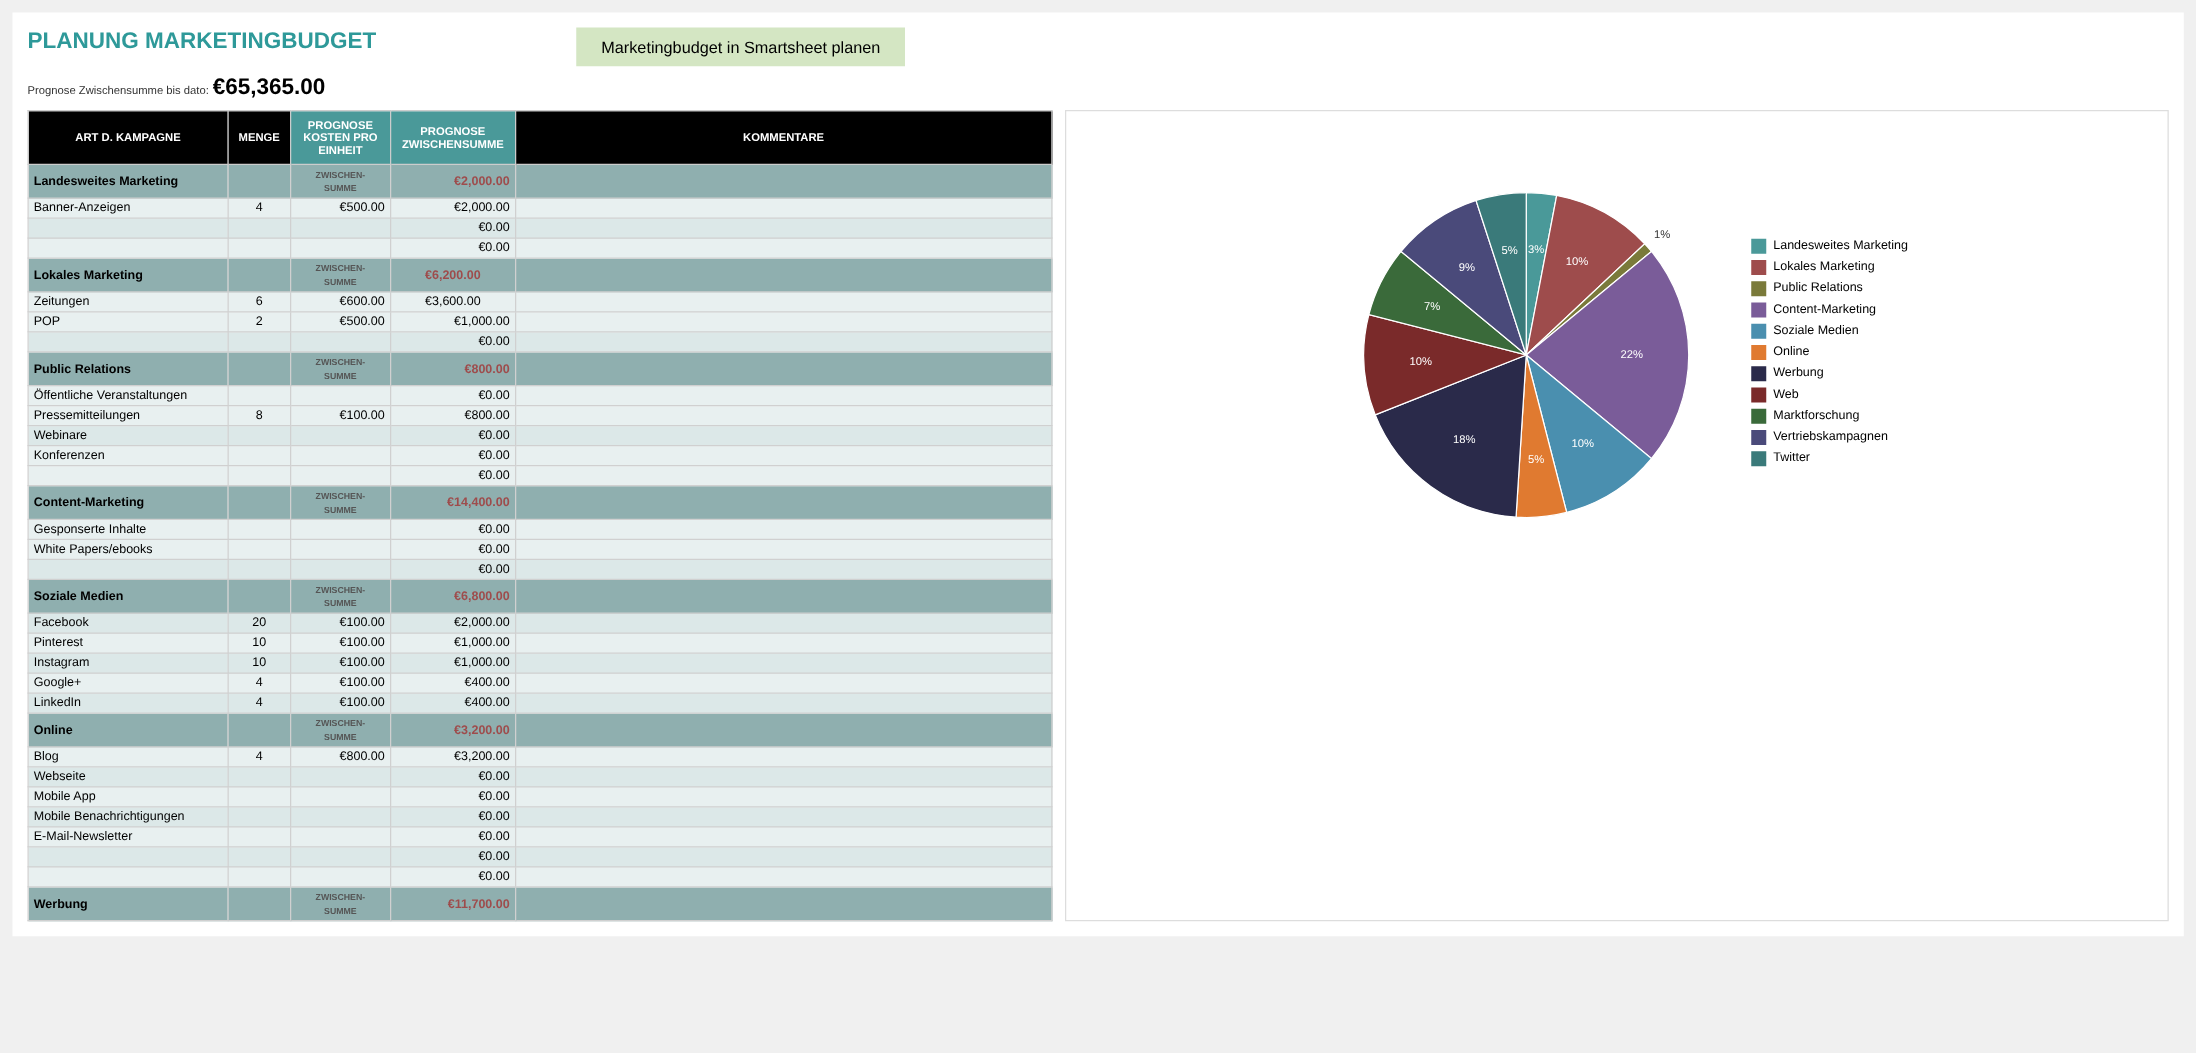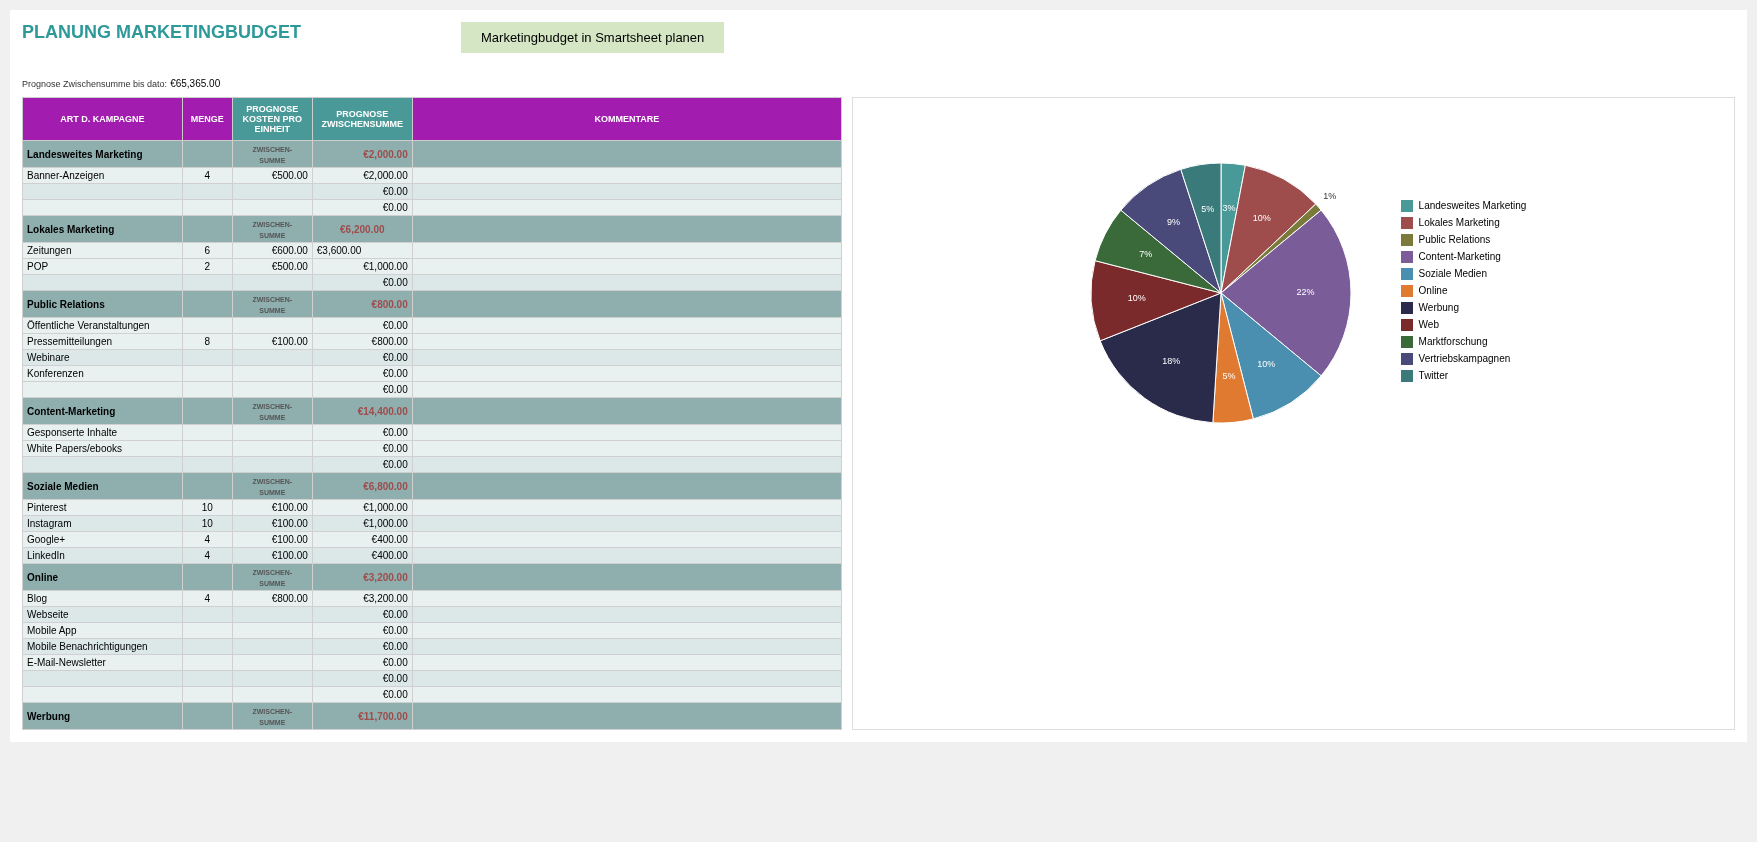--- a/index.html
+++ b/index.html
@@ -1,36 +1,36 @@
 <!DOCTYPE html>
 <html><head>
   <meta charset="utf-8">
   <style>
     * { box-sizing: border-box; margin: 0; padding: 0; }
     body { font-family: Arial, sans-serif; font-size: 11px; background: #f0f0f0; padding: 10px; }
     
     .page { background: white; padding: 12px; max-width: 1757px; }
     
-    .header-row { display: flex; align-items: flex-start; margin-bottom: 24px; }
+    .header-row { display: flex; align-items: flex-start; margin-bottom: 6px; }
     
     .title { color: #2e9999; font-size: 18px; font-weight: bold; text-transform: uppercase; flex: 0 0 auto; }
     
     .smartsheet-btn { margin-left: 160px; background: #d4e6c3; border: none; padding: 8px 20px; font-size: 13px; cursor: pointer; font-family: Arial, sans-serif; }
     
     .forecast-row { font-size: 11px; margin-bottom: 8px; }
     .forecast-label { font-size: 9px; color: #333; }
-    .forecast-value { font-weight: normal; font-size: 10px; }
+    .forecast-value { font-weight: bold; font-size: 18px; }
     
     .main-content { display: flex; gap: 10px; }
     
     .table-section { flex: 0 0 820px; }
     
     table { width: 100%; border-collapse: collapse; font-size: 10px; }
     
-    .col-header { background: #a21caf; color: white; font-weight: bold; text-align: center; padding: 6px 4px; vertical-align: middle; font-size: 9px; text-transform: uppercase; border: 1px solid #ccc; }
+    .col-header { background: #000000; color: white; font-weight: bold; text-align: center; padding: 6px 4px; vertical-align: middle; font-size: 9px; text-transform: uppercase; border: 1px solid #ccc; }
     
     .col-header-teal { background: #4a9999; color: white; font-weight: bold; text-align: center; padding: 6px 4px; vertical-align: middle; font-size: 9px; text-transform: uppercase; border: 1px solid #ccc; }
     
     td { border: 1px solid #d0d0d0; padding: 2px 4px; }
     
     .cat-row td { background: #8fafaf; font-weight: bold; font-size: 10px; }
     
     .item-row td { background: #e8f0f0; }
     .item-row-alt td { background: #dce8e8; }
     
@@ -103,21 +103,21 @@
     <td><strong>Lokales Marketing</strong></td>
     <td></td>
     <td style="text-align:center"><span style="font-size:7px;color:#555">ZWISCHEN-<br>SUMME</span></td>
     <td style="text-align:center;color:#9e4c4c;font-weight:bold">€6,200.00</td>
     <td></td>
   </tr>
             <tr class="item-row">
       <td>Zeitungen</td>
       <td style="text-align:center">6</td>
       <td style="text-align:right">€600.00</td>
-      <td style="text-align:left">€3,600.00</td>
+      <td style="text-align:center">€3,600.00</td>
       <td></td>
     </tr>
             <tr class="item-row">
       <td>POP</td>
       <td style="text-align:center">2</td>
       <td style="text-align:right">€500.00</td>
       <td style="text-align:right">€1,000.00</td>
       <td></td>
     </tr>
             <tr class="item-row-alt">
@@ -197,20 +197,27 @@
       <td style="text-align:right">€0.00</td>
       <td></td>
     </tr>
             <tr class="cat-row">
     <td><strong>Soziale Medien</strong></td>
     <td></td>
     <td style="text-align:center"><span style="font-size:7px;color:#555">ZWISCHEN-<br>SUMME</span></td>
     <td style="text-align:right;color:#9e4c4c;font-weight:bold">€6,800.00</td>
     <td></td>
   </tr>
+            <tr class="item-row-alt">
+      <td>Facebook</td>
+      <td style="text-align:center">20</td>
+      <td style="text-align:right">€100.00</td>
+      <td style="text-align:right">€2,000.00</td>
+      <td></td>
+    </tr>
             <tr class="item-row">
       <td>Pinterest</td>
       <td style="text-align:center">10</td>
       <td style="text-align:right">€100.00</td>
       <td style="text-align:right">€1,000.00</td>
       <td></td>
     </tr>
             <tr class="item-row-alt">
       <td>Instagram</td>
       <td style="text-align:center">10</td>

